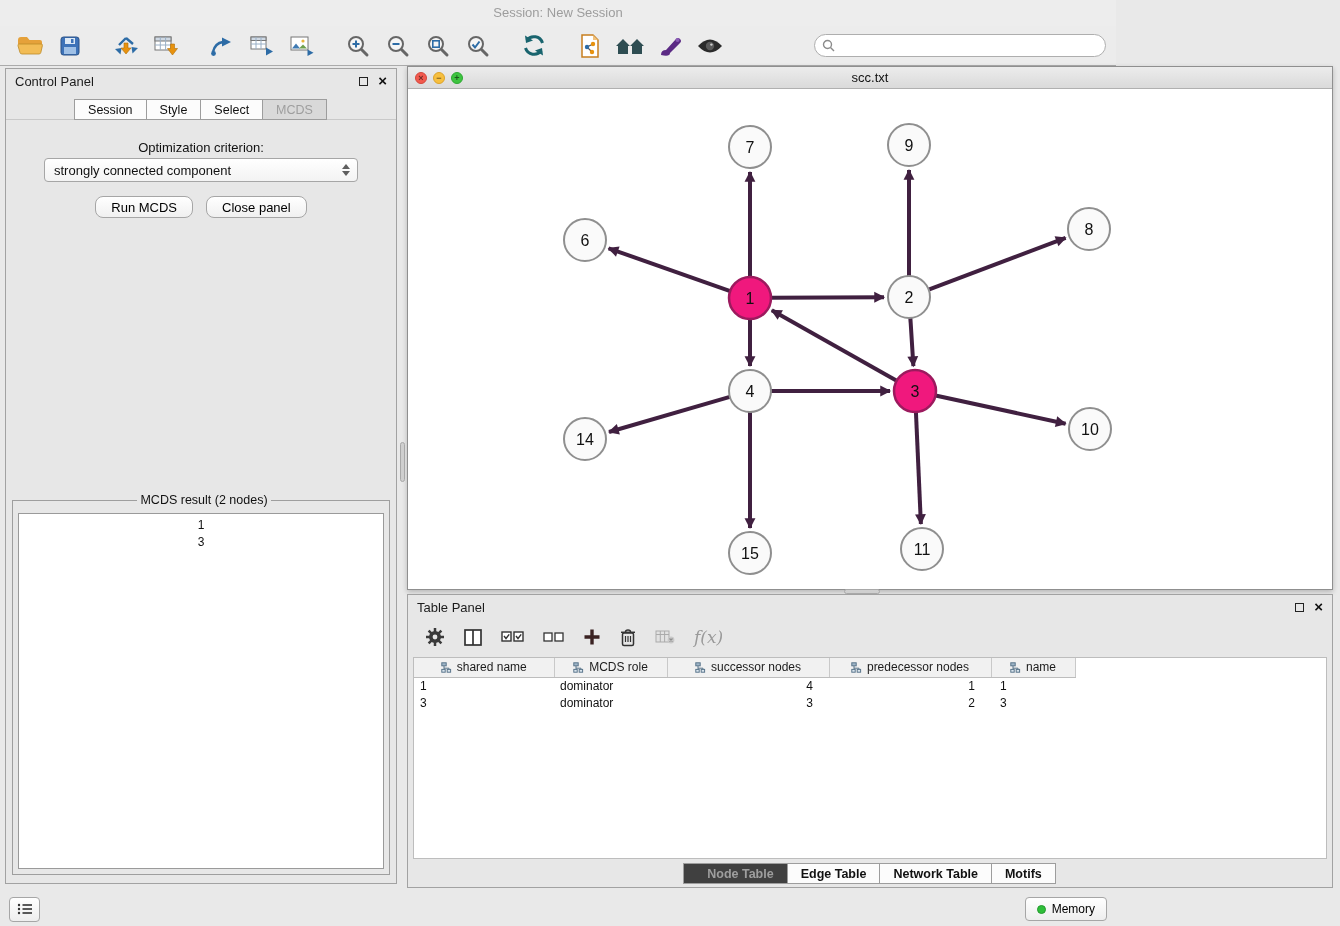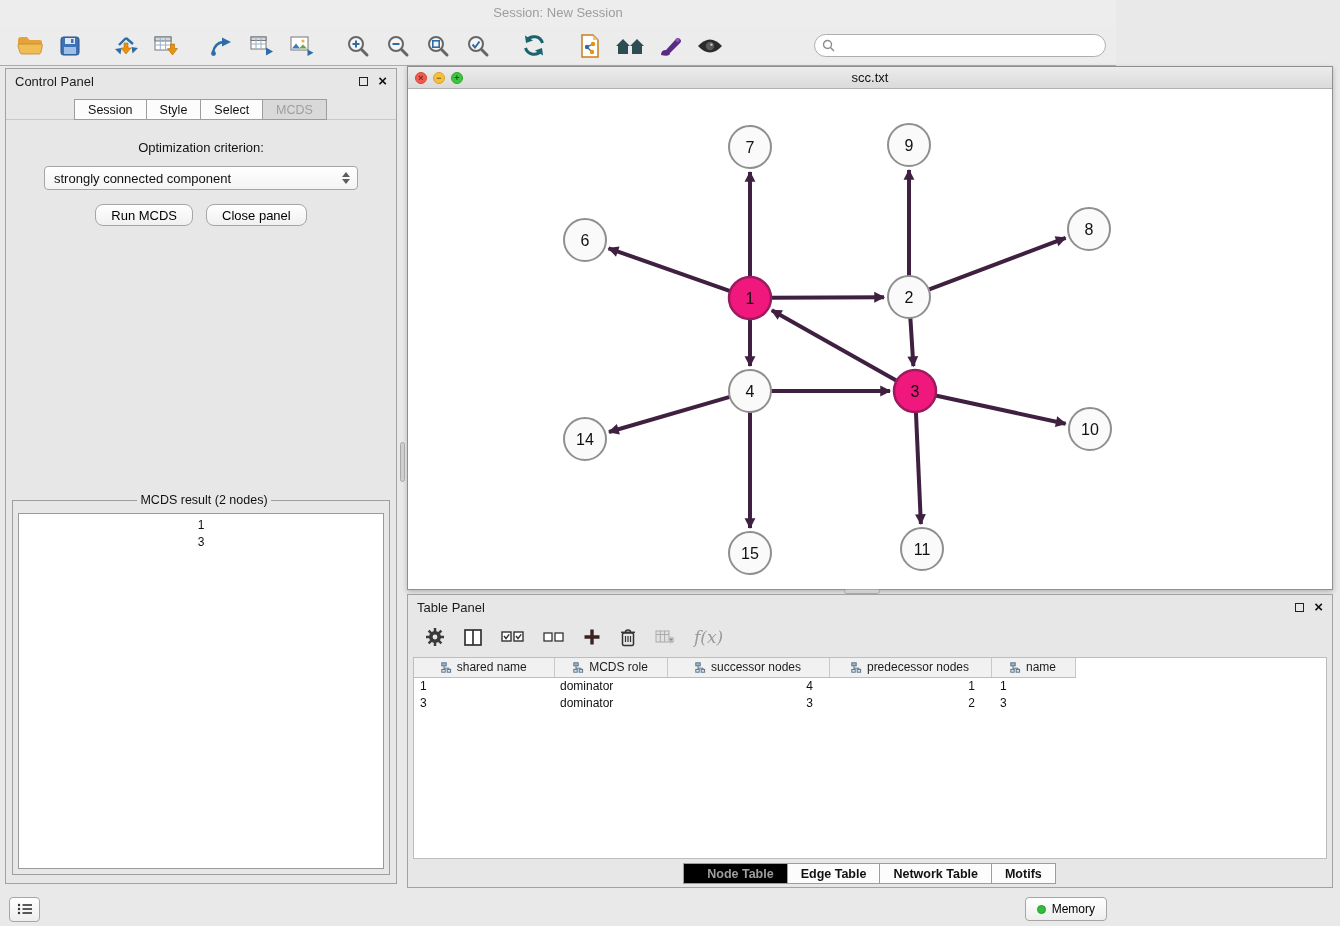--- a/index.html
+++ b/index.html
@@ -29,21 +29,21 @@
   .float-ico { width: 9px; height: 9px; border: 1.5px solid #222; display: inline-block; }
   .close-ico { font-weight: bold; font-size: 15px; line-height: 12px; color: #111; }
 
   
   .control-panel { left: 5px; top: 68px; width: 392px; height: 816px; }
   .cp-tabs { display: flex; justify-content: center; margin-top: 6px; border-bottom: 1px solid #c9c9c9; padding-bottom: 0; }
   .cptab { height: 21px; padding: 0 13px; font-size: 12.5px; background: #fcfcfc; border: 1px solid #9d9d9d;
            margin-left: -1px; color: #111; font-family: "Liberation Sans", sans-serif; cursor: pointer; margin-bottom: -1px; }
   .cptab.active { background: #d9d9d9; color: #9e9e9e; }
   .opt-label { text-align: center; margin-top: 20px; font-size: 13px; }
-  .dropdown { margin: 11px 38px 0 38px; height: 24px; border: 1px solid #a6a6a6; border-radius: 4px;
+  .dropdown { margin: 3px 38px 0 38px; height: 24px; border: 1px solid #a6a6a6; border-radius: 4px;
               background: linear-gradient(#ffffff, #f3f3f3); display: flex; align-items: center;
               padding: 0 5px 0 9px; font-size: 13px; cursor: pointer; }
   .stepper { margin-left: auto; display: flex; flex-direction: column; gap: 2px; padding-right: 2px; }
   .stepper .up { width: 0; height: 0; border-left: 4px solid transparent; border-right: 4px solid transparent;
                  border-bottom: 5px solid #5e5e5e; }
   .stepper .down { width: 0; height: 0; border-left: 4px solid transparent; border-right: 4px solid transparent;
                    border-top: 5px solid #5e5e5e; }
   .cp-buttons { display: flex; justify-content: center; gap: 13px; margin-top: 14px; }
   .cp-buttons button { height: 22px; padding: 0 15px; font-size: 13px; border: 1px solid #a6a6a6; border-radius: 8px;
                        background: linear-gradient(#ffffff, #f0f0f0); font-family: "Liberation Sans", sans-serif; cursor: pointer; }
@@ -78,21 +78,21 @@
   table.node-table { border-collapse: collapse; table-layout: fixed; font-size: 12px; }
   .node-table th { background: #f1f1f1; border-right: 1px solid #c9c9c9; border-bottom: 1px solid #bdbdbd;
                    height: 19px; font-weight: 400; font-size: 12px; color: #1c1c1c; padding: 0 4px; }
   .node-table th .thwrap { display: flex; align-items: center; justify-content: center; gap: 5px; }
   .node-table td { height: 17px; padding: 0 6px; color: #111; white-space: nowrap; overflow: hidden; }
   .node-table td.col2, .node-table td.col3 { text-align: right; padding-right: 16px; }
   .node-table td.col4 { padding-left: 9px; }
   .table-tabs { position: absolute; bottom: 3px; left: 0; right: 0; display: flex; justify-content: center; }
   .ttab { height: 21px; padding: 0 13px; font-size: 12.5px; font-weight: 700; border: 1px solid #9d9d9d;
           margin-left: -1px; background: #fcfcfc; color: #111; font-family: "Liberation Sans", sans-serif; cursor: pointer; }
-  .ttab.active { background: #000000; color: #9e9e9e; padding-left: 23px; }
+  .ttab.active { background: #404040; color: #9e9e9e; padding-left: 23px; }
 
   
   .splitter-v { position: absolute; left: 400px; top: 442px; width: 5px; height: 40px; border-radius: 3px;
                 background: #cfcfcf; border: 1px solid #a8a8a8; }
   .splitter-h { position: absolute; left: 844px; top: 589px; width: 36px; height: 5px; border-radius: 3px;
                 background: #cfcfcf; border: 1px solid #a8a8a8; z-index: 3; }
 
   
   .statusbar { position: absolute; left: 0; right: 0; bottom: 0; height: 34px; background: #e9e9e9;
                display: flex; align-items: center; padding: 0 9px; }

